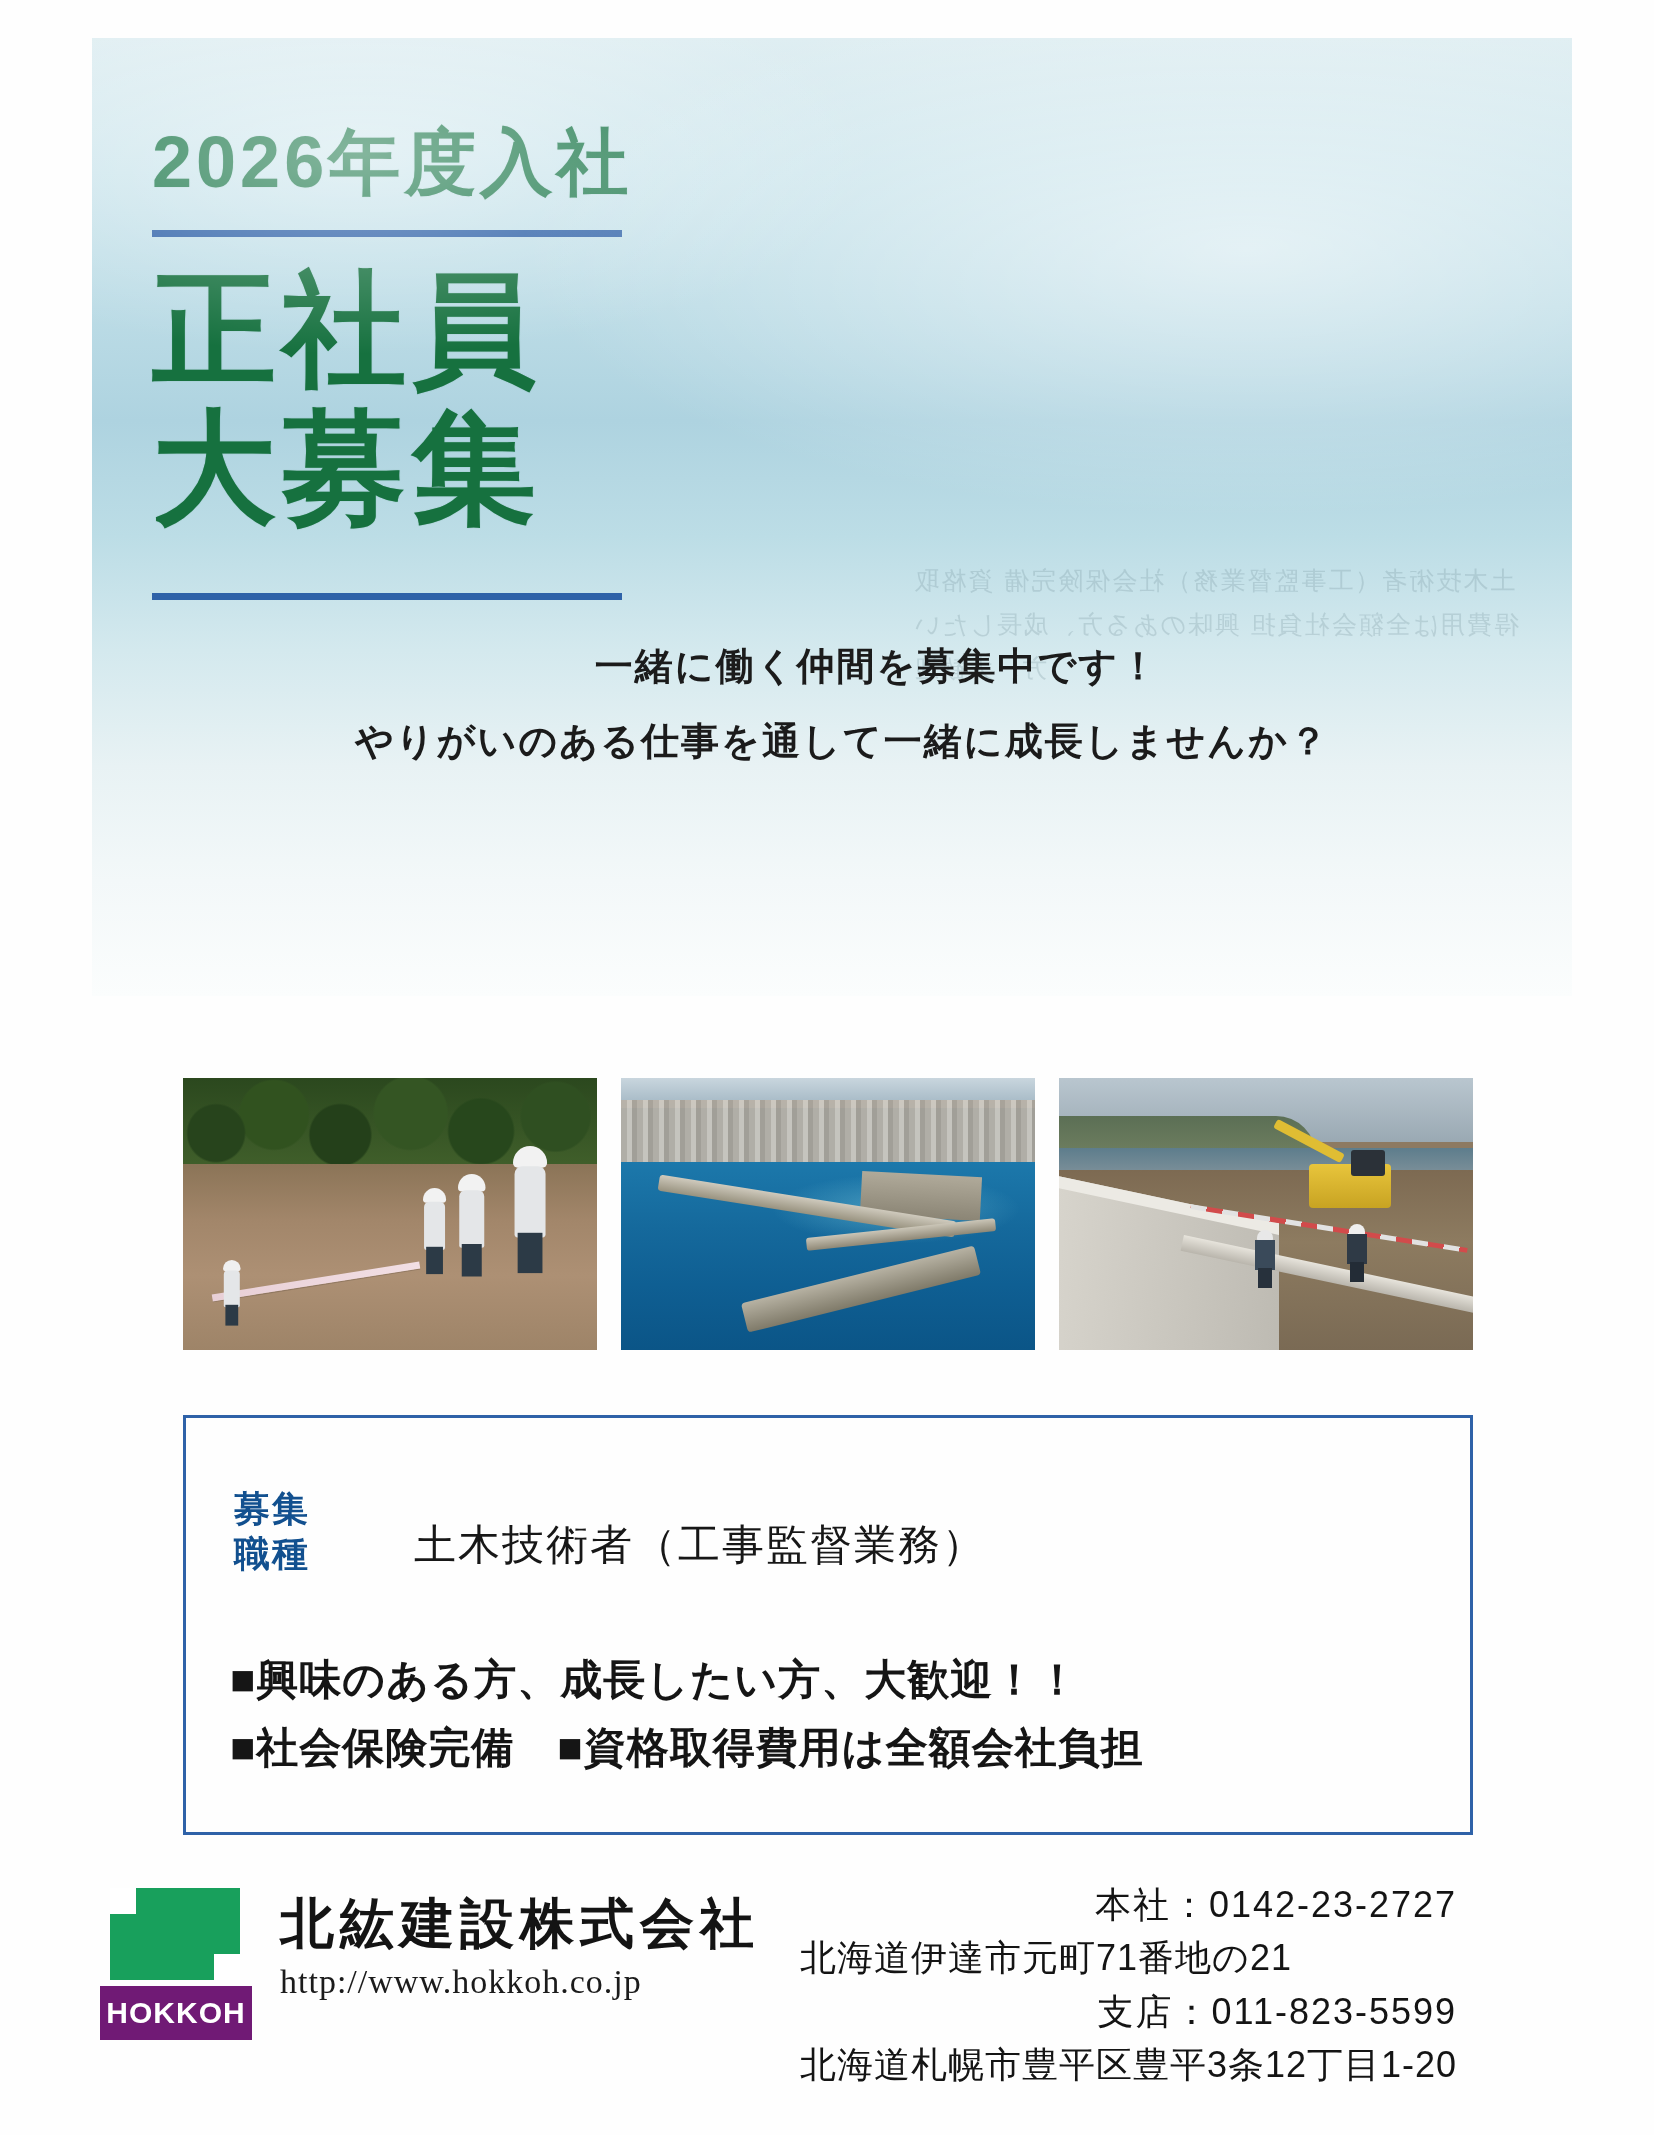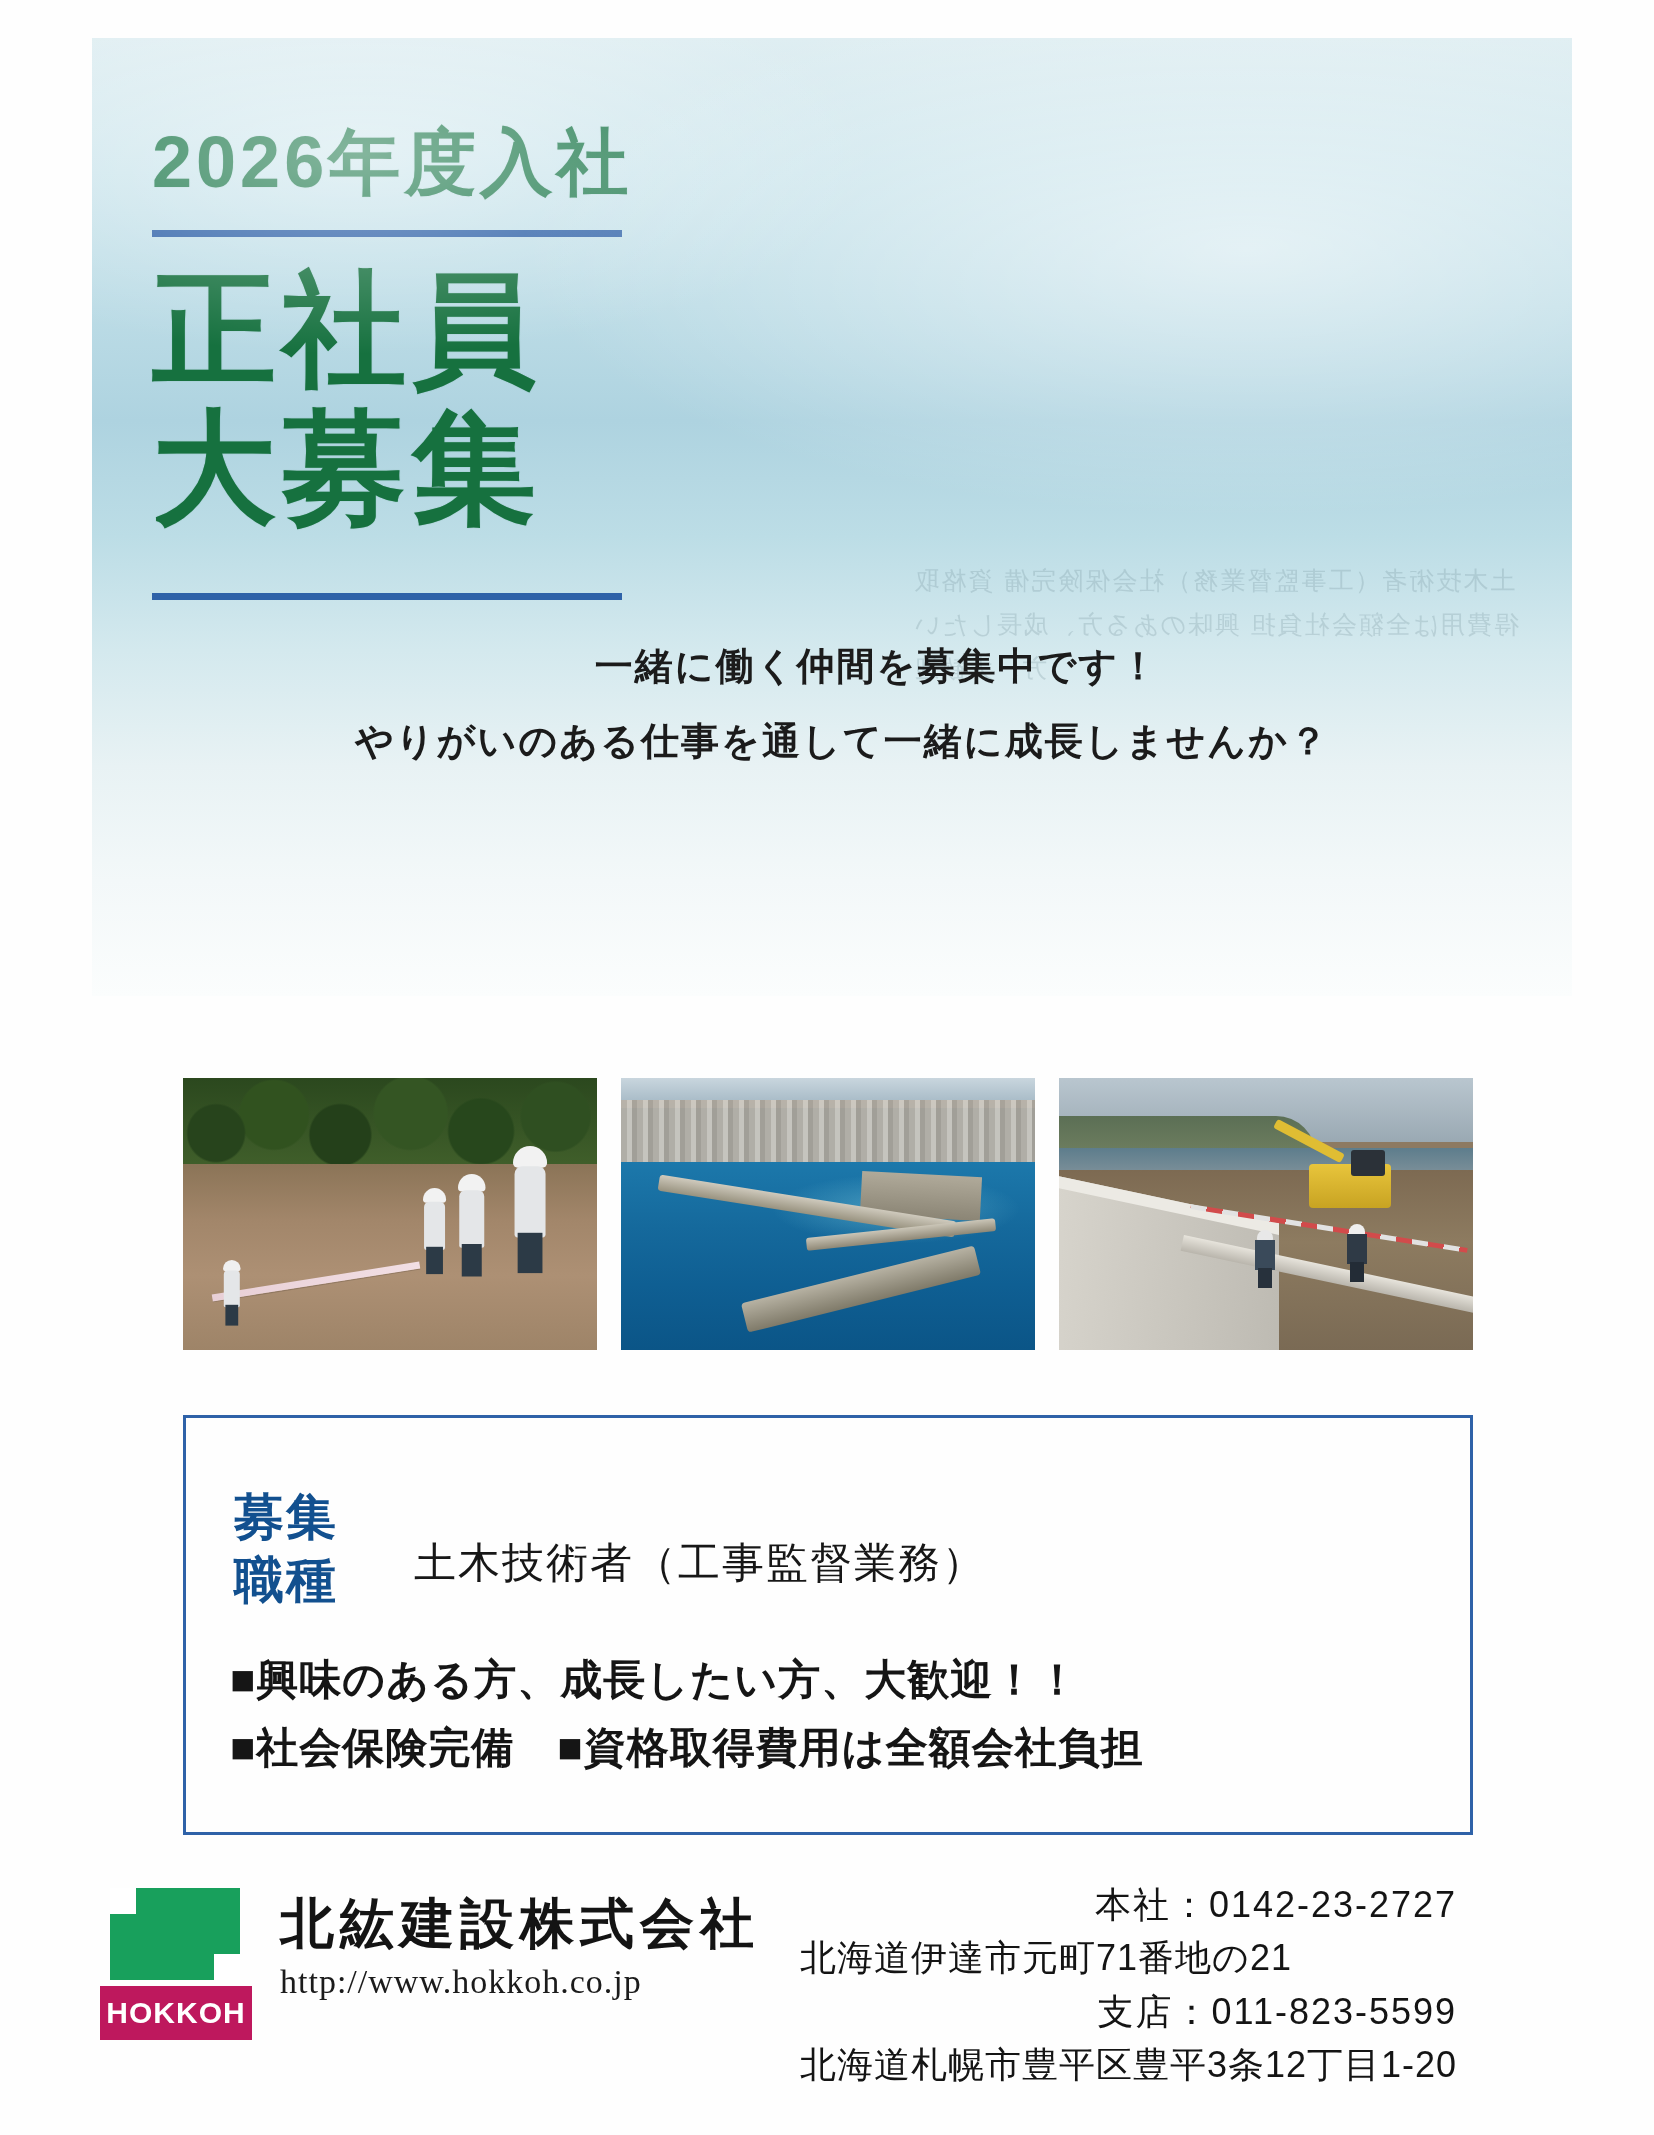--- a/index.html
+++ b/index.html
@@ -316,21 +316,21 @@
     box-sizing: border-box;
   }
   .job-row {
     position: absolute;
     left: 48px;
     top: 68px;
     display: flex;
     align-items: center;
   }
   .job-label {
-    font-size: 50px;
+    font-size: 36px;
     font-weight: 700;
     color: #12508f;
     line-height: 1.25;
     letter-spacing: 2px;
     width: 130px;
   }
   .job-value {
     font-size: 42px;
     font-weight: 500;
     color: #171717;
@@ -378,21 +378,21 @@
   .logo .sq .notch1 {
     position: absolute; left: 0; top: 0; width: 26px; height: 26px; background: #ffffff;
   }
   .logo .sq .notch2 {
     position: absolute; right: 0; bottom: 0; width: 26px; height: 26px; background: #ffffff;
   }
   .logo .bar {
     position: absolute;
     left: 0; top: 98px;
     width: 152px; height: 54px;
-    background: #be185d;
+    background: #701a75;
     display: flex;
     align-items: center;
     justify-content: center;
   }
   .logo .bar span {
     color: #ffffff;
     font-size: 30px;
     font-weight: 700;
     letter-spacing: 1px;
     font-family: "Liberation Sans", sans-serif;

